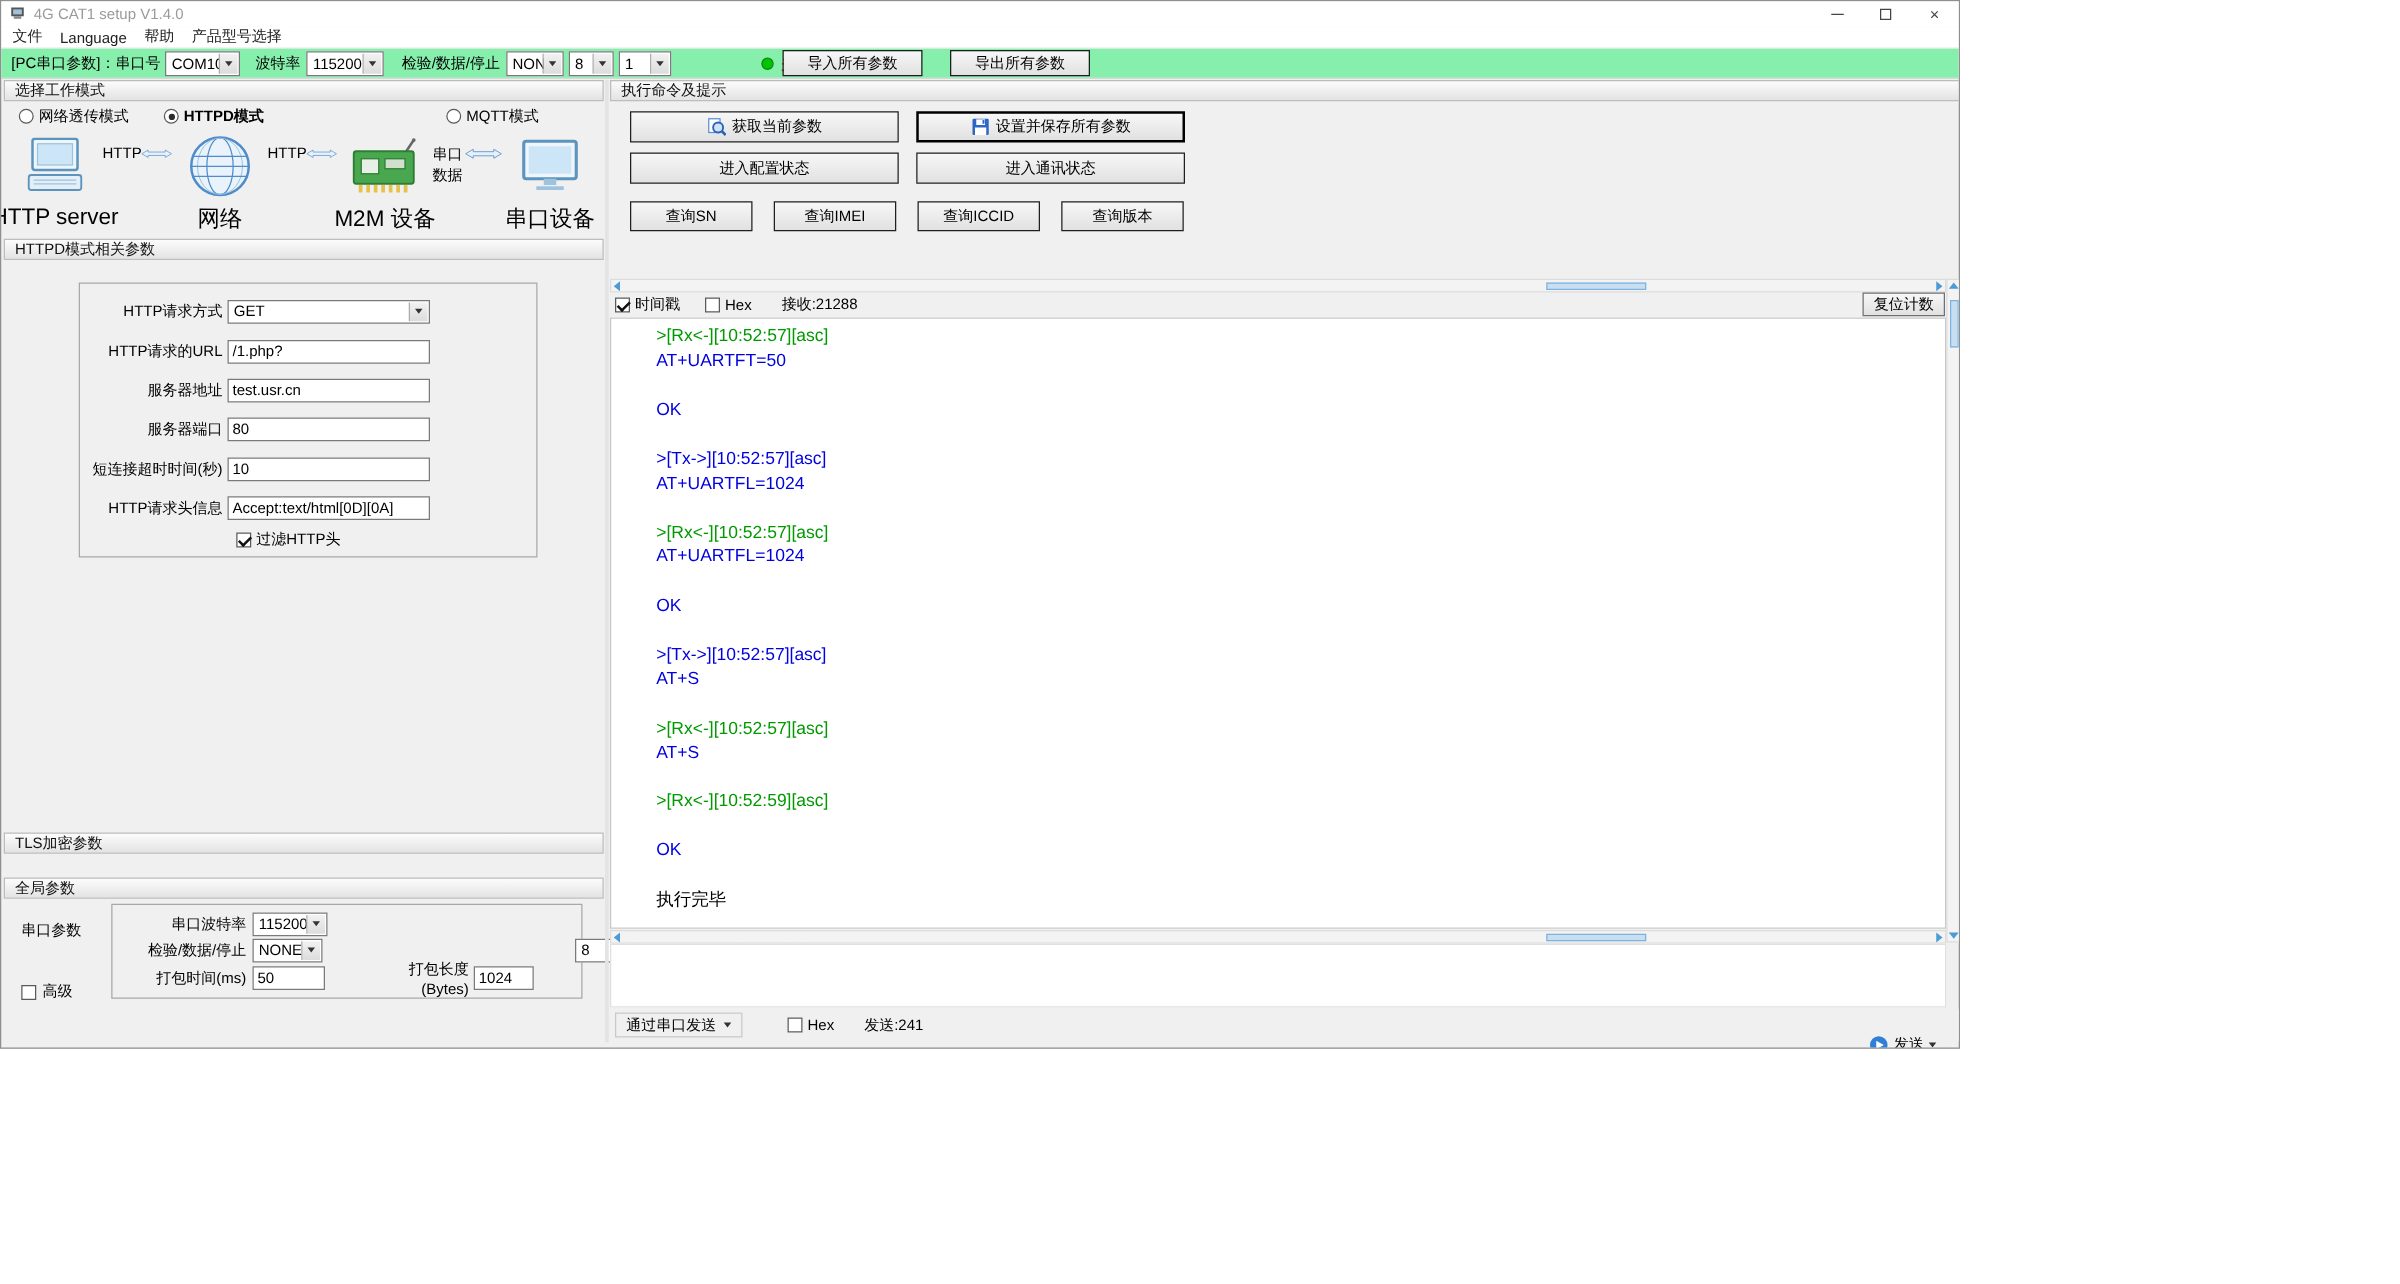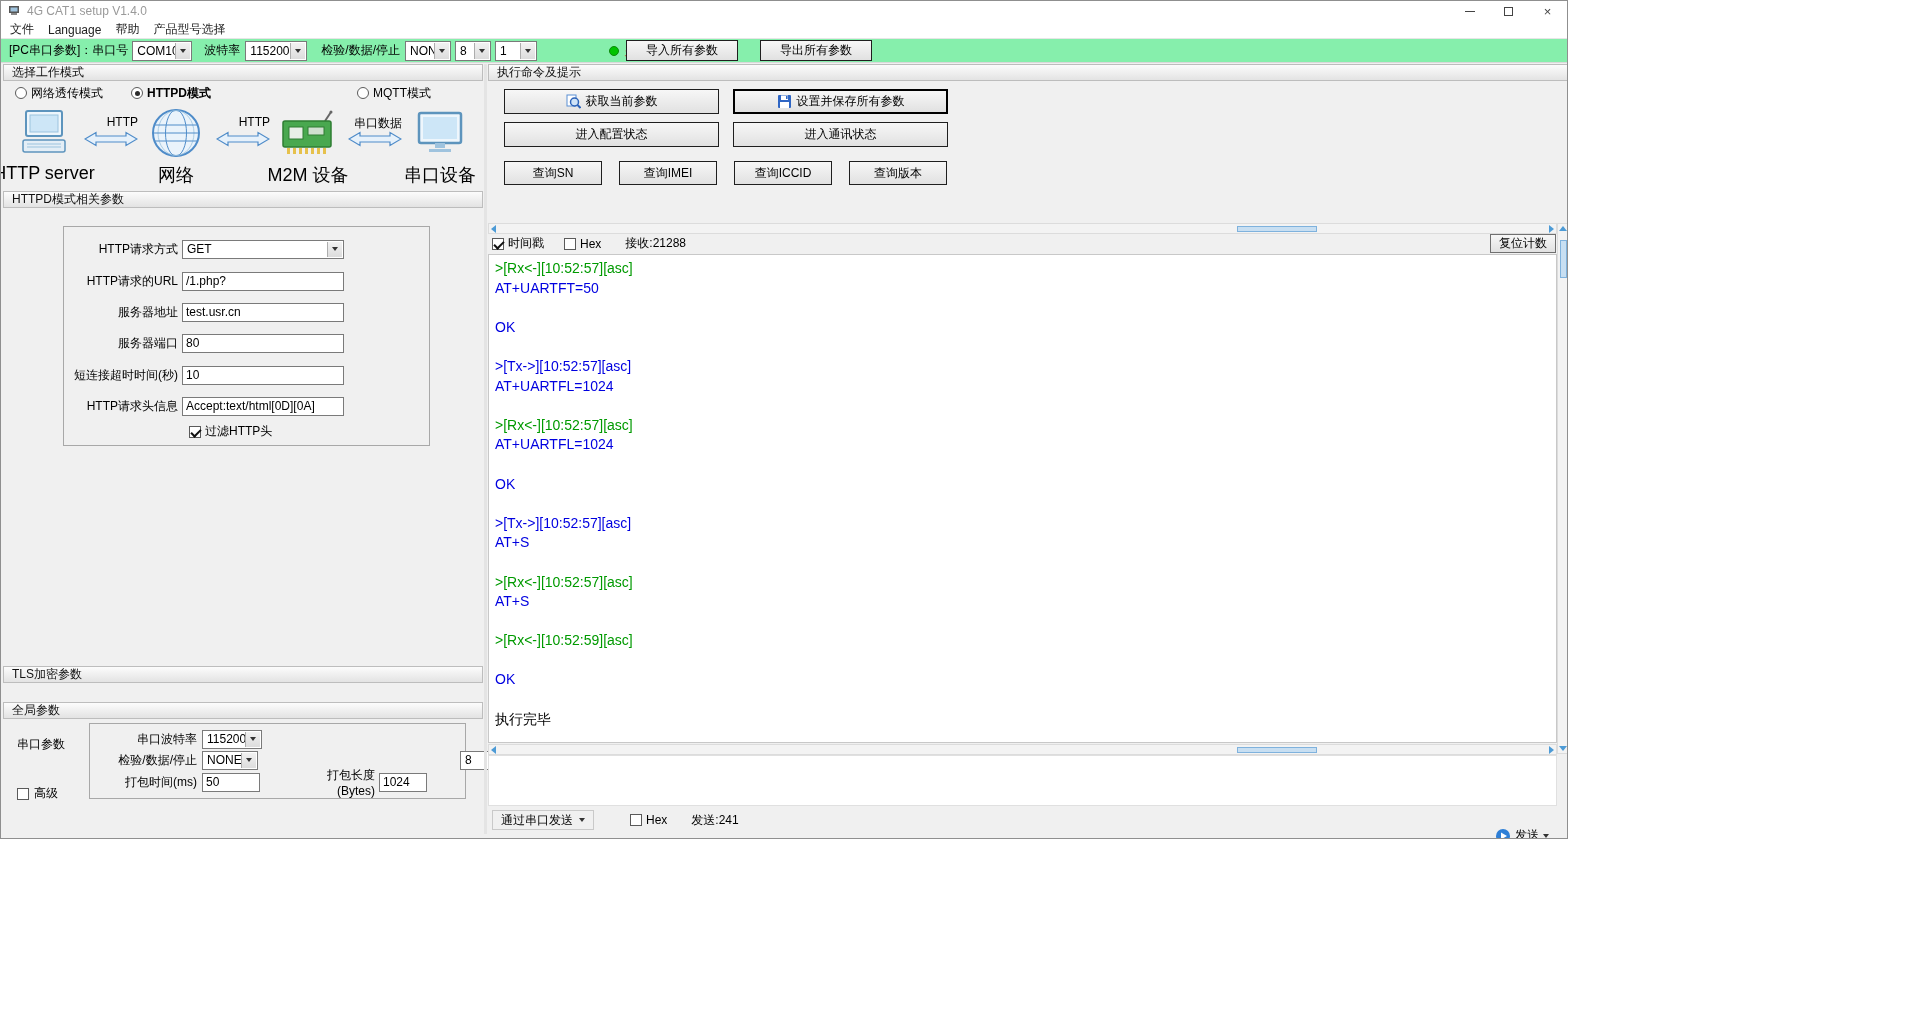--- a/index.html
+++ b/index.html
@@ -62,21 +62,21 @@
   #modes > span.mode-item { display:flex; align-items:center; gap:4px; }
   #modes > span.mode-item:nth-of-type(1) { margin-left:2px; }
   #modes > span.mode-item:nth-of-type(2) { margin-left:28px;font-weight:bold; }
   #modes > span.mode-item:nth-of-type(3) { margin-left:146px; }
 
   
   #diagram { position:absolute; left:6px; top:102px; width:470px; height:88px; display:flex; justify-content:center; align-items:flex-start; }
   .dg-node { width:76px; display:flex; flex-direction:column; align-items:center; flex:none; }
   .dg-icon { height:60px; display:flex; align-items:center; justify-content:center; }
   .dg-label { font-size:18px; white-space:nowrap; }
-  .dg-arrow { width:56px; display:flex; flex-direction:column; align-items:flex-end; padding-top:12px; flex:none; }
+  .dg-arrow { width:56px; display:flex; flex-direction:row; align-items:flex-end; padding-top:12px; flex:none; }
   .dg-link-label { font-size:12px; height:16px; }
 
   
   #form-box { position:absolute; left:62px; top:225px; width:367px; height:220px; border:1px solid #a8a8a8; }
   .form-row { position:absolute; left:0; display:flex; align-items:center; height:20px; }
   .flabel { width:118px; text-align:right; padding-right:4px; white-space:nowrap; }
   #form-check { position:absolute; left:125px; top:196px; display:flex; align-items:center; gap:4px; }
 
   
   #serial-box { position:absolute; left:88px; top:722px; width:377px; height:76px; border:1px solid #a8a8a8; }
@@ -93,21 +93,21 @@
   .vscroll { position:absolute; width:12px; background:#f3f3f3; border:1px solid #dcdcdc; display:flex; flex-direction:column; align-items:center; justify-content:space-between; padding:2px 0; }
   .vthumb { position:absolute; left:2px; width:7px; background:#c8dff2; border:1px solid #7fb2dd; }
   .tri-up { width:0; height:0; border-left:4px solid transparent; border-right:4px solid transparent; border-bottom:5px solid #4d9bd6; }
   .tri-down { width:0; height:0; border-left:4px solid transparent; border-right:4px solid transparent; border-top:5px solid #4d9bd6; }
   .tri-left { width:0; height:0; border-top:4px solid transparent; border-bottom:4px solid transparent; border-right:5px solid #4d9bd6; }
   .tri-right { width:0; height:0; border-top:4px solid transparent; border-bottom:4px solid transparent; border-left:5px solid #4d9bd6; }
 
   
   #log-ctrl { position:absolute; left:491px; top:234px; display:flex; align-items:center; height:17px; }
   #log { position:absolute; left:487px; top:253px; width:1069px; height:489px; background:#fff; border:1px solid #c8c8c8; padding:4px 0 0 6px; font-size:14px; overflow:hidden; }
-  .log-line { height:19.6px; line-height:19.6px; white-space:pre; }
+  .log-line { height:19.6px; line-height:19.6px; white-space:pre;margin-left:30px; }
   .green { color:#009a00; } .blue { color:#0000e0; } .black { color:#000; }
 
   #send-area { position:absolute; left:487px; top:754px; width:1069px; height:51px; background:#fff; border:1px solid #e0e0e0; }
   #send-bar { position:absolute; left:487px; top:806px; width:1081px; height:26px; background:#f0f0f0; display:flex; align-items:center; padding-left:4px; }
   .flatbtn { display:flex; align-items:center; gap:6px; border:1px solid #c9c9c9; background:#f0f0f0; height:20px; padding:0 8px; }
   #send-btn { position:absolute; right:20px; top:4px; display:flex; align-items:center; gap:4px;margin-top:16px; }
 
   #splitter { position:absolute; left:483px; top:63px; width:3px; height:770px; background:#e4e4e4; }
 </style>
 </head>

